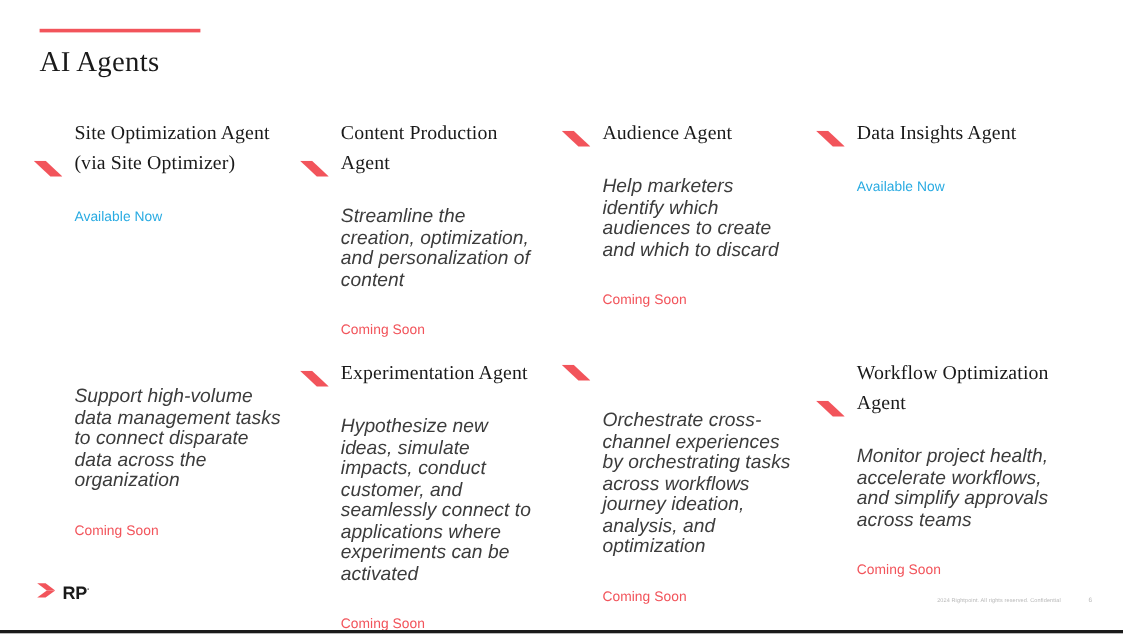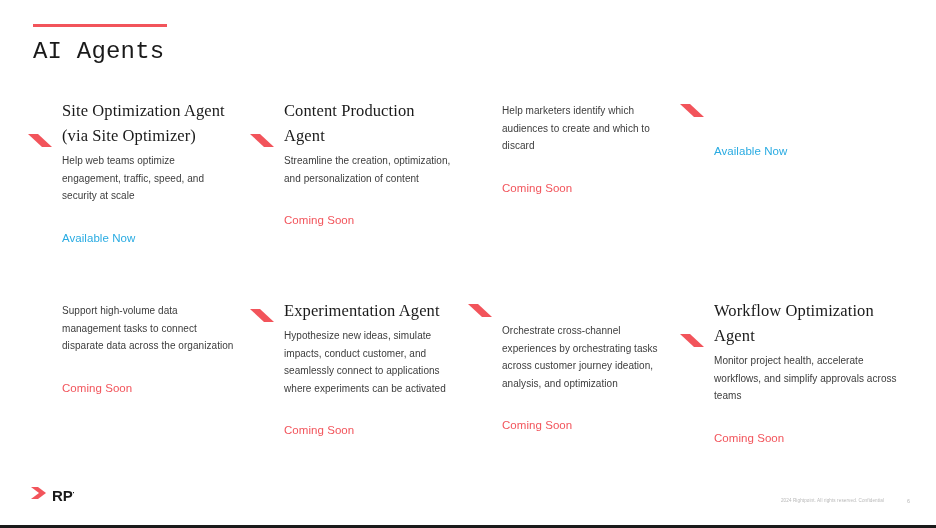--- a/index.html
+++ b/index.html
@@ -24,21 +24,21 @@
     left: 33px;
     top: 24px;
     width: 134px;
     height: 3px;
     background: #f2545b;
   }
   .page-title {
     position: absolute;
     left: 33px;
     top: 36px;
-    font-family: Liberation Mono, monospace;
+    font-family: Liberation Serif, serif;
     font-size: 24px;
     line-height: 32px;
     color: #1a1a1a;
     letter-spacing: 0.2px;
   }
 
   
   .grid {
     position: absolute;
     left: 28px;
@@ -70,26 +70,27 @@
   .card-title {
     font-family: "Liberation Serif", serif;
     font-size: 16.5px;
     line-height: 25px;
     color: #1a1a1a;
     letter-spacing: 0.1px;
     flex: 1 1 auto;
   }
   .card-body {
     margin-left: 34px;
-    margin-top: 4px;
-    font-family: "Liberation Sans", sans-serif;
-    font-size: 10px;
+    margin-top: 24px;
+    font-family: "Liberation Sans", sans-serif;
+    font-size: 16px;
     line-height: 17.5px;
     color: #3c3c3c;
     letter-spacing: 0.05px;
+    font-style: italic;
   }
   .card-status {
     margin-left: 34px;
     margin-top: 25px;
     font-family: "Liberation Sans", sans-serif;
     font-size: 11.5px;
     line-height: 16px;
     letter-spacing: 0.05px;
   }
   .status-available { color: #29abe2; }
@@ -159,49 +160,57 @@
 
     <div class="card">
       <div class="card-head">
         <span class="marker">
           <svg width="24" height="14" viewBox="0 0 24 14">
               <polygon points="0,0 10,0 24,13 14,13" fill="#f2545b"></polygon>
             </svg>
         </span>
         <span class="card-title">Site Optimization Agent (via Site Optimizer)</span>
       </div>
-      <div class="card-body">Help web teams optimize engagement, traffic, speed, and security at scale</div>
       <div class="card-status status-available">Available Now</div>
     </div>
 
     <div class="card">
       <div class="card-head">
         <span class="marker">
           <svg width="24" height="14" viewBox="0 0 24 14">
               <polygon points="0,0 10,0 24,13 14,13" fill="#f2545b"></polygon>
             </svg>
         </span>
         <span class="card-title">Content Production Agent</span>
       </div>
       <div class="card-body">Streamline the creation, optimization, and personalization of content</div>
       <div class="card-status status-soon">Coming Soon</div>
     </div>
 
     <div class="card">
+      <div class="card-head">
+        <span class="marker">
+          <svg width="24" height="14" viewBox="0 0 24 14">
+              <polygon points="0,0 10,0 24,13 14,13" fill="#f2545b"></polygon>
+            </svg>
+        </span>
+        <span class="card-title">Audience Agent</span>
+      </div>
       <div class="card-body">Help marketers identify which audiences to create and which to discard</div>
       <div class="card-status status-soon">Coming Soon</div>
     </div>
 
     <div class="card">
       <div class="card-head">
         <span class="marker">
           <svg width="24" height="14" viewBox="0 0 24 14">
               <polygon points="0,0 10,0 24,13 14,13" fill="#f2545b"></polygon>
             </svg>
         </span>
+        <span class="card-title">Data Insights Agent</span>
       </div>
       <div class="card-status status-available">Available Now</div>
     </div>
 
     <div class="card row2">
       <div class="card-body">Support high-volume data management tasks to connect disparate data across the organization</div>
       <div class="card-status status-soon">Coming Soon</div>
     </div>
 
     <div class="card row2">
@@ -218,21 +227,21 @@
     </div>
 
     <div class="card row2">
       <div class="card-head">
         <span class="marker">
           <svg width="24" height="14" viewBox="0 0 24 14">
               <polygon points="0,0 10,0 24,13 14,13" fill="#f2545b"></polygon>
             </svg>
         </span>
       </div>
-      <div class="card-body">Orchestrate cross-channel experiences by orchestrating tasks across customer journey ideation, analysis, and optimization</div>
+      <div class="card-body">Orchestrate cross-channel experiences by orchestrating tasks across workflows journey ideation, analysis, and optimization</div>
       <div class="card-status status-soon">Coming Soon</div>
     </div>
 
     <div class="card row2">
       <div class="card-head">
         <span class="marker">
           <svg width="24" height="14" viewBox="0 0 24 14">
               <polygon points="0,0 10,0 24,13 14,13" fill="#f2545b"></polygon>
             </svg>
         </span>

